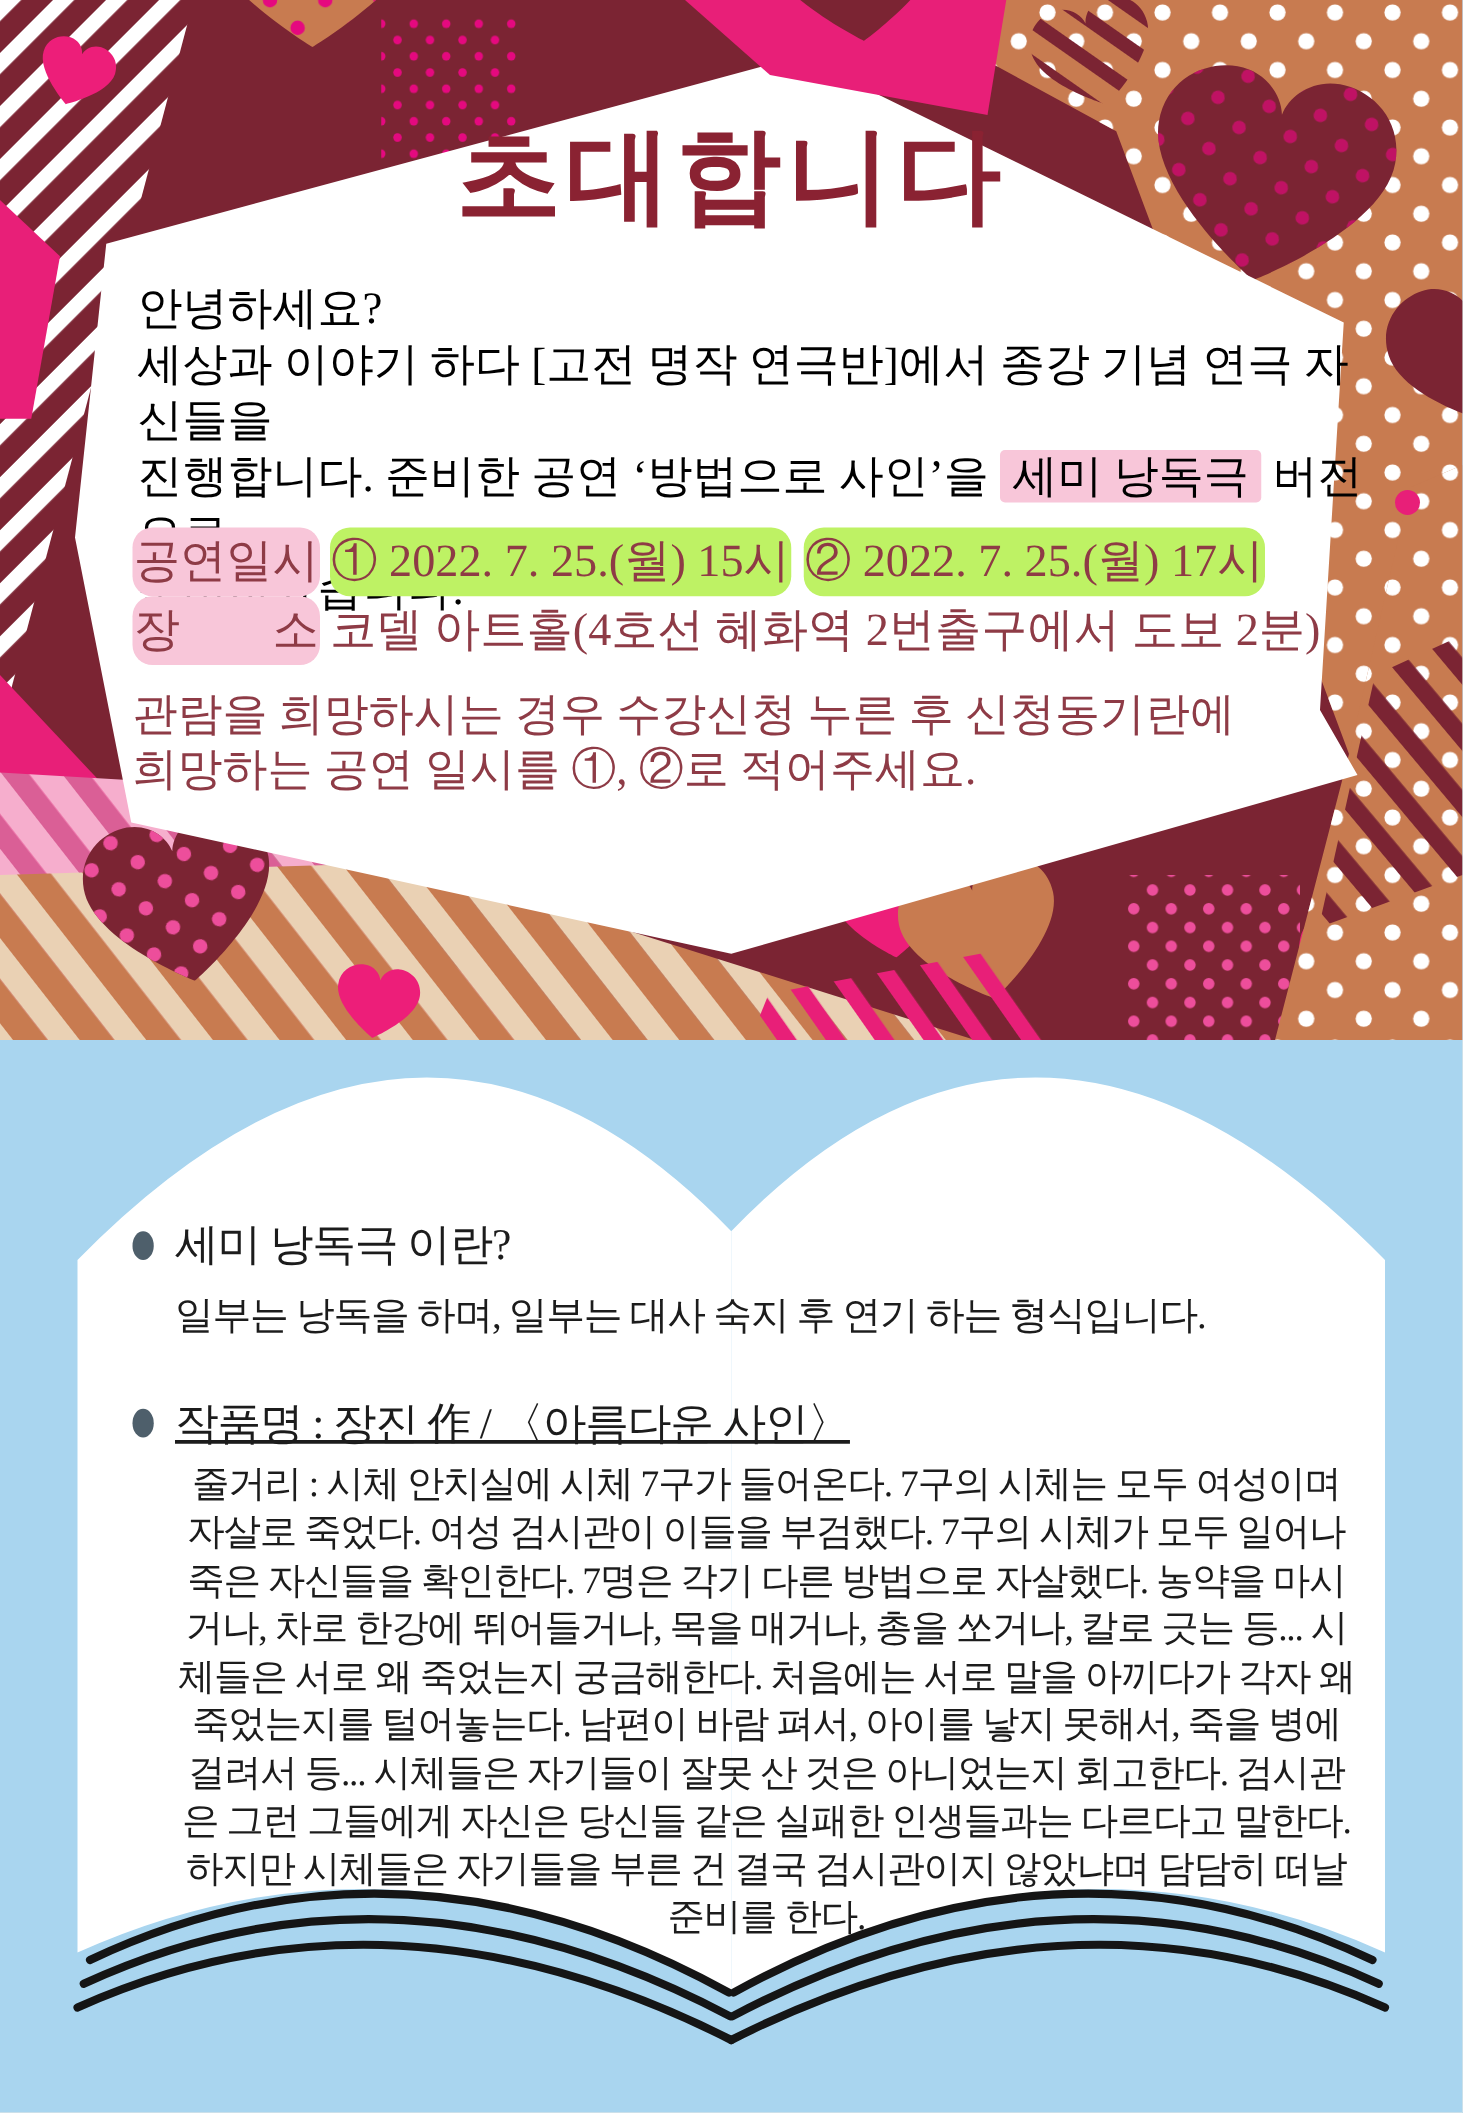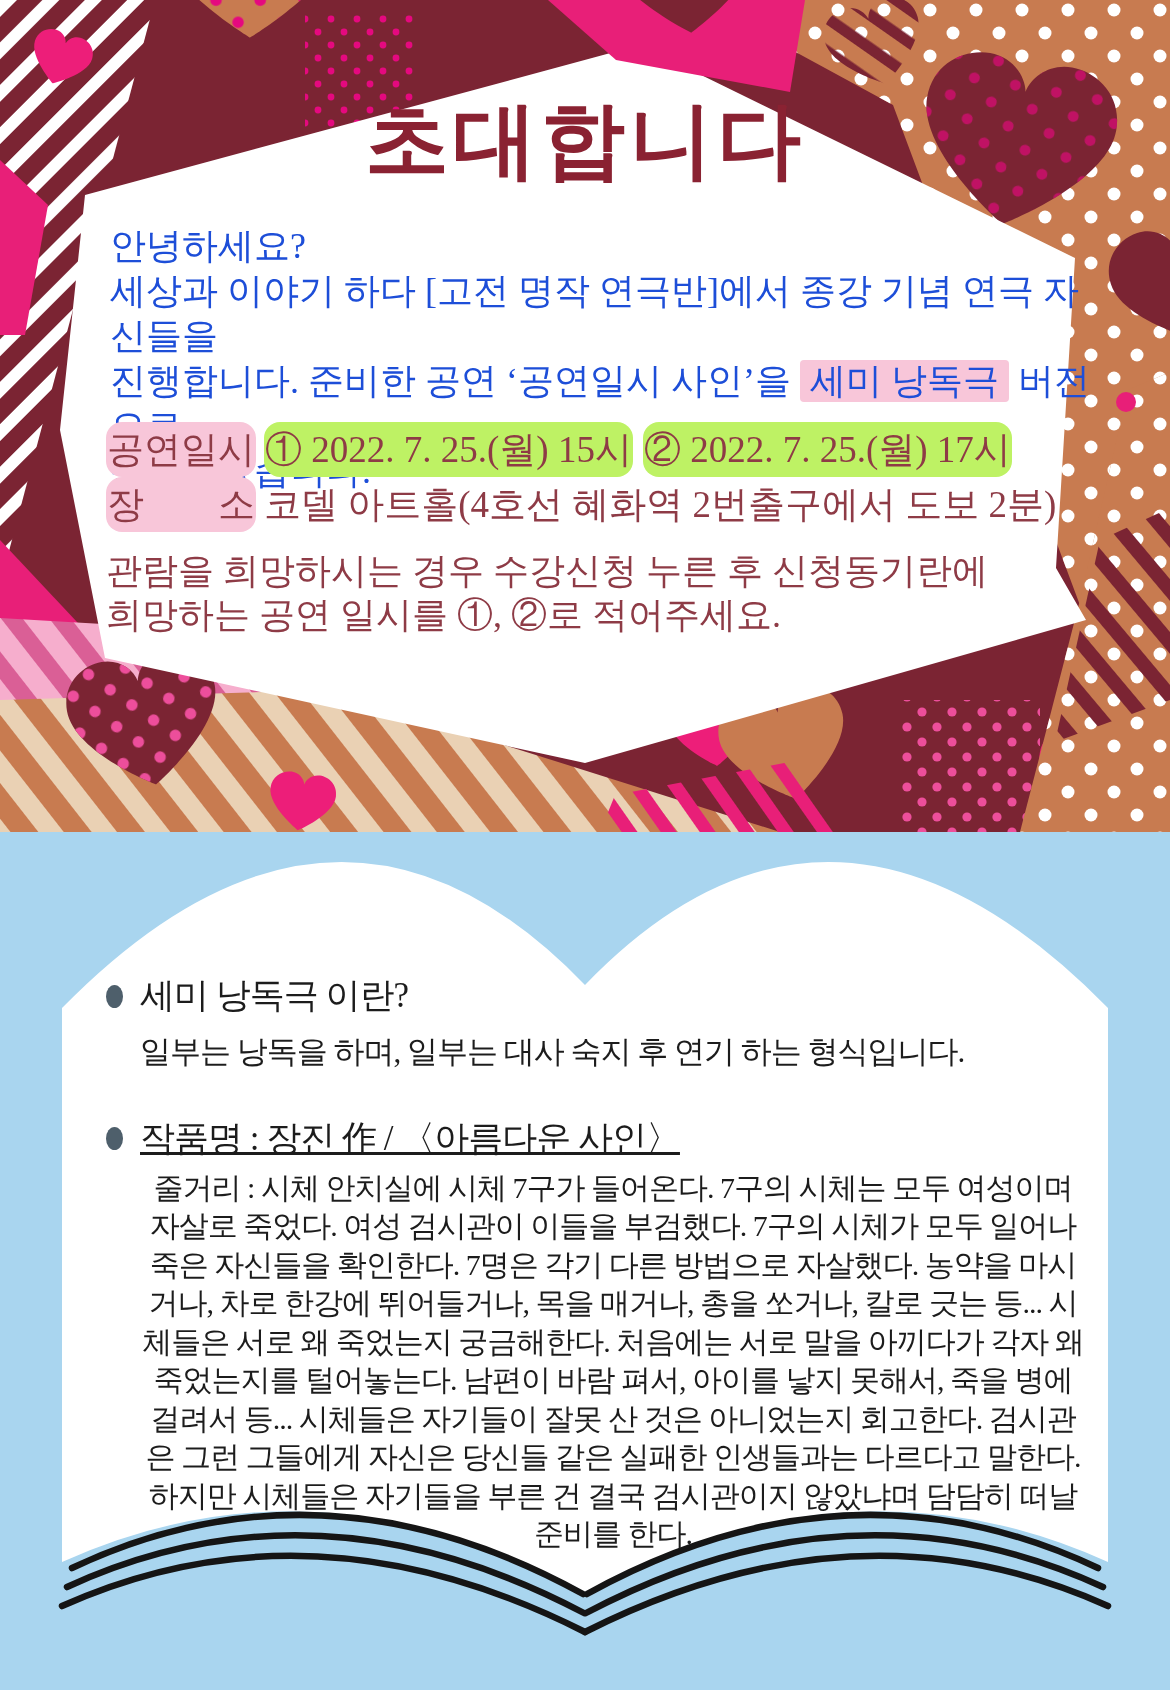--- a/index.html
+++ b/index.html
@@ -4,21 +4,21 @@
 <style>
   html,body{margin:0;padding:0;background:#e8e8e8;}
   .poster{position:relative;width:1170px;height:1690px;overflow:hidden;
           background:#a9d5ef;font-family:"Liberation Serif",serif;}
   .layer{position:absolute;left:0;top:0;}
   
   .invite-title{position:absolute;left:0;top:94px;width:1170px;text-align:center;
     font-family:"Liberation Sans",sans-serif;font-weight:700;font-size:84px;line-height:1.1;
     color:#8a2232;letter-spacing:4px;}
   .greeting{position:absolute;left:110px;top:224px;width:980px;
-    font-size:36px;line-height:45px;color:#1d4ed8;}
+    font-size:36px;line-height:45px;color:#000000;}
   .hl-pink{background:#f8c6d9;border-radius:4px;padding:1px 10px;}
   .schedule{position:absolute;left:106px;top:422px;width:1000px;
     font-size:37px;line-height:53px;color:#8e3b46;}
   .pill{display:inline-block;border-radius:16px;padding:1px 1px;}
   .pill.pink{background:#f8c6d9;white-space:pre;margin-right:8px;}
   .pill.yellow{background:#bef264;margin-right:10px;}
   .note{position:absolute;left:106px;top:549px;width:960px;
     font-size:36px;line-height:44px;color:#8e3b46;}
   
   .book-text{position:absolute;left:106px;top:976px;width:985px;color:#1c1c1c;}
@@ -135,21 +135,21 @@
     <g transform="translate(688,-5) scale(1.35) rotate(-5)">
       <use href="#heart" fill="#7b2433"></use>
     </g>
   </svg>
 
   <div class="invite-title">초대합니다</div>
 
   <div class="greeting">
     <div>안녕하세요?</div>
     <div>세상과 이야기 하다 [고전 명작 연극반]에서 종강 기념 연극 자신들을</div>
-    <div><span>진행합니다. 준비한 공연 ‘공연일시 사인’을 </span><span class="hl-pink">세미 낭독극</span><span> 버전으로</span></div>
+    <div><span>진행합니다. 준비한 공연 ‘방법으로 사인’을 </span><span class="hl-pink">세미 낭독극</span><span> 버전으로</span></div>
     <div>준비하였습니다.</div>
   </div>
 
   <div class="schedule">
     <div>
       <span class="pill pink">공연일시</span><span class="pill yellow">① 2022. 7. 25.(월) 15시</span><span class="pill yellow">② 2022. 7. 25.(월) 17시</span>
     </div>
     <div>
       <span class="pill pink">장        소</span><span>코델 아트홀(4호선 혜화역 2번출구에서 도보 2분)</span>
     </div>

